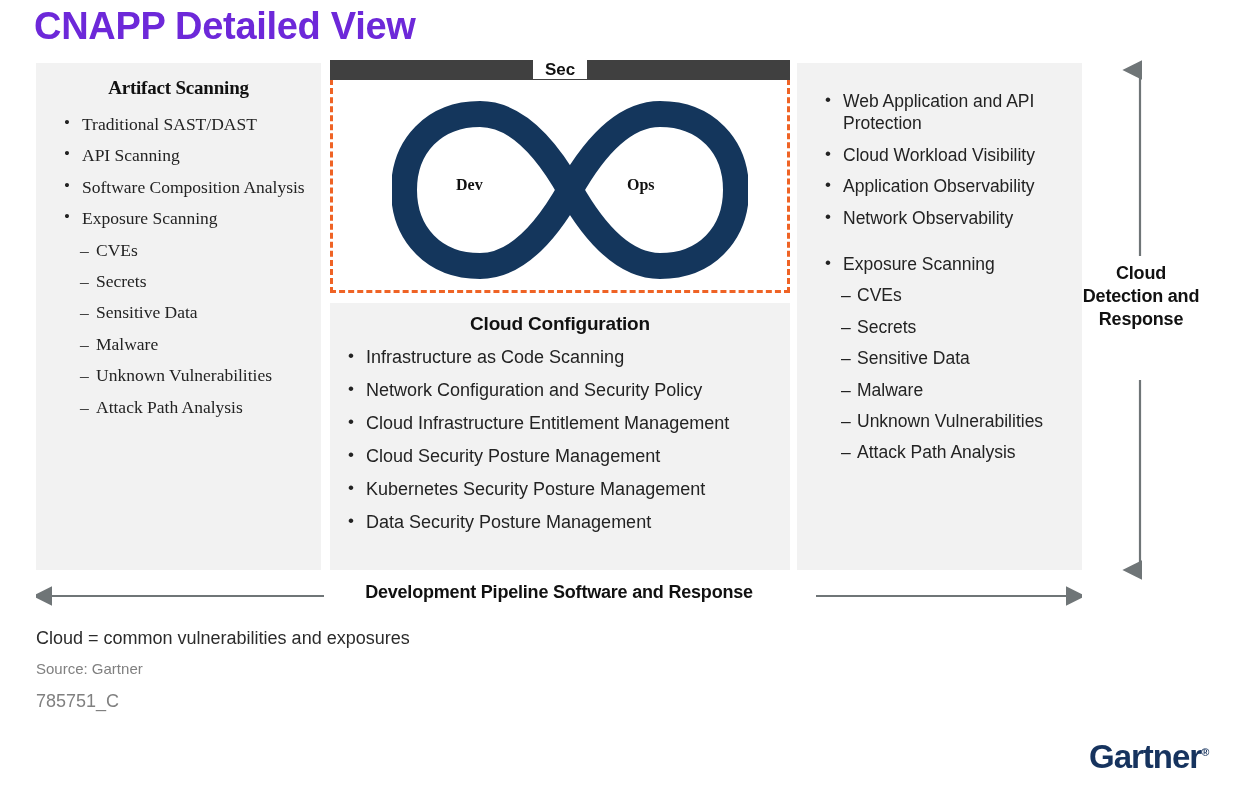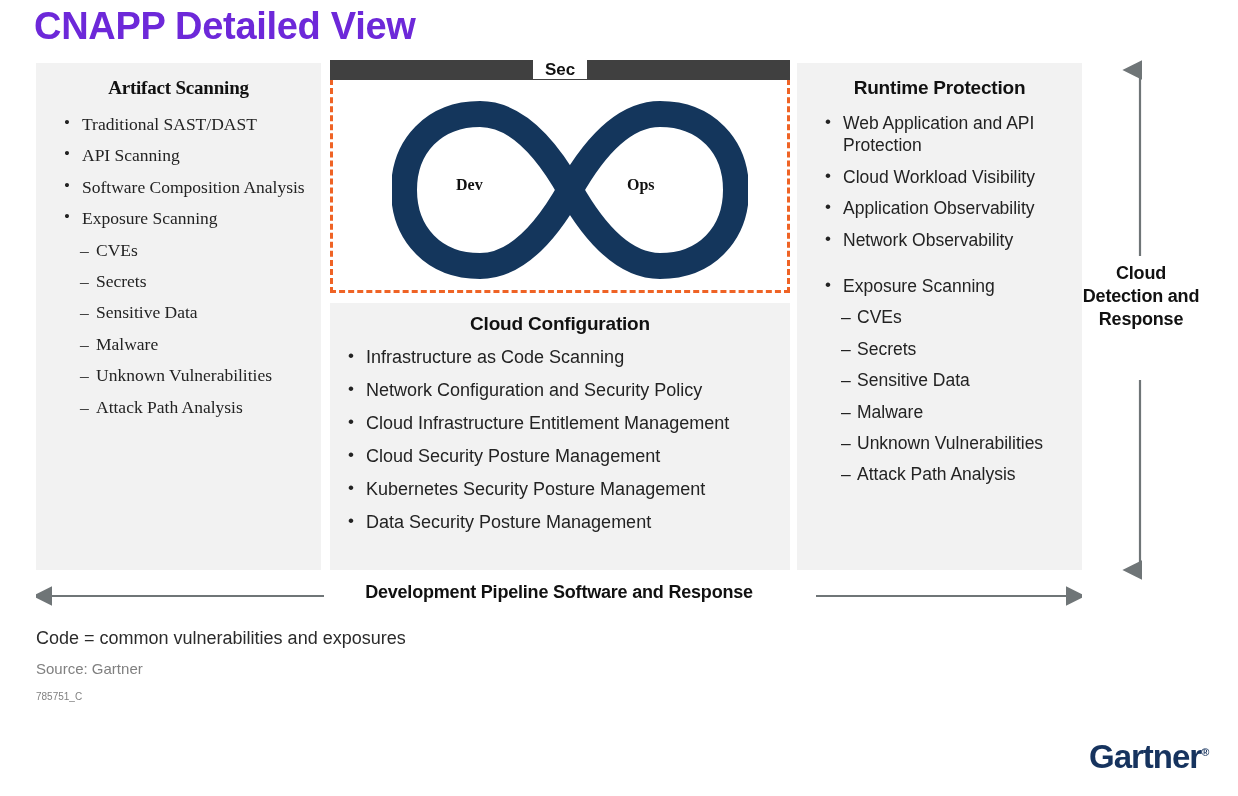--- a/index.html
+++ b/index.html
@@ -216,21 +216,21 @@
     position: absolute;
     left: 36px;
     top: 660px;
     font-size: 15px;
     color: #808080;
   }
   #footnote-id {
     position: absolute;
     left: 36px;
     top: 691px;
-    font-size: 10px;
+    font-size: 18px;
     color: #808080;
   }
 
   
   #gartner-logo {
     position: absolute;
     left: 1089px;
     top: 738px;
     font-size: 33px;
     font-weight: bold;
@@ -291,21 +291,20 @@
       <li class="lv1">Infrastructure as Code Scanning</li>
       <li class="lv1">Network Configuration and Security Policy</li>
       <li class="lv1">Cloud Infrastructure Entitlement Management</li>
       <li class="lv1">Cloud Security Posture Management</li>
       <li class="lv1">Kubernetes Security Posture Management</li>
       <li class="lv1">Data Security Posture Management</li>
     </ul>
 </div>
 
 <div class="panel" id="panel-runtime">
-  <div class="panel-title">Runtime Protection</div>
   <ul class="bullets">
       <li class="lv1">Web Application and API Protection</li>
       <li class="lv1">Cloud Workload Visibility</li>
       <li class="lv1">Application Observability</li>
       <li class="lv1">Network Observability</li>
       <li class="lv1 spacer-before">Exposure Scanning</li>
       <li class="lv2">CVEs</li>
       <li class="lv2">Secrets</li>
       <li class="lv2">Sensitive Data</li>
       <li class="lv2">Malware</li>
@@ -339,17 +338,17 @@
       <marker id="arw-down" markerWidth="9" markerHeight="9" refX="4.5" refY="1" orient="auto">
         <path d="M0,0 L9,0 L4.5,9 Z" fill="#6f7577"></path>
       </marker>
     </defs>
     <line x1="18" y1="196" x2="18" y2="10" stroke="#6f7577" stroke-width="2.2" marker-end="url(#arw-up)"></line>
     <line x1="18" y1="320" x2="18" y2="510" stroke="#6f7577" stroke-width="2.2" marker-end="url(#arw-down)"></line>
   </svg>
 </div>
 <div id="vt-arrow-label">Cloud Detection and Response</div>
 
-<div id="footnote-cve">Code = common vulnerabilities and exposures</div>
+<div id="footnote-cve">Cloud = common vulnerabilities and exposures</div>
 <div id="footnote-source">Source: Gartner</div>
 <div id="footnote-id">785751_C</div>
 
 <div id="gartner-logo"><span>Gartner</span><sup>®</sup></div>
 
 </body></html>

